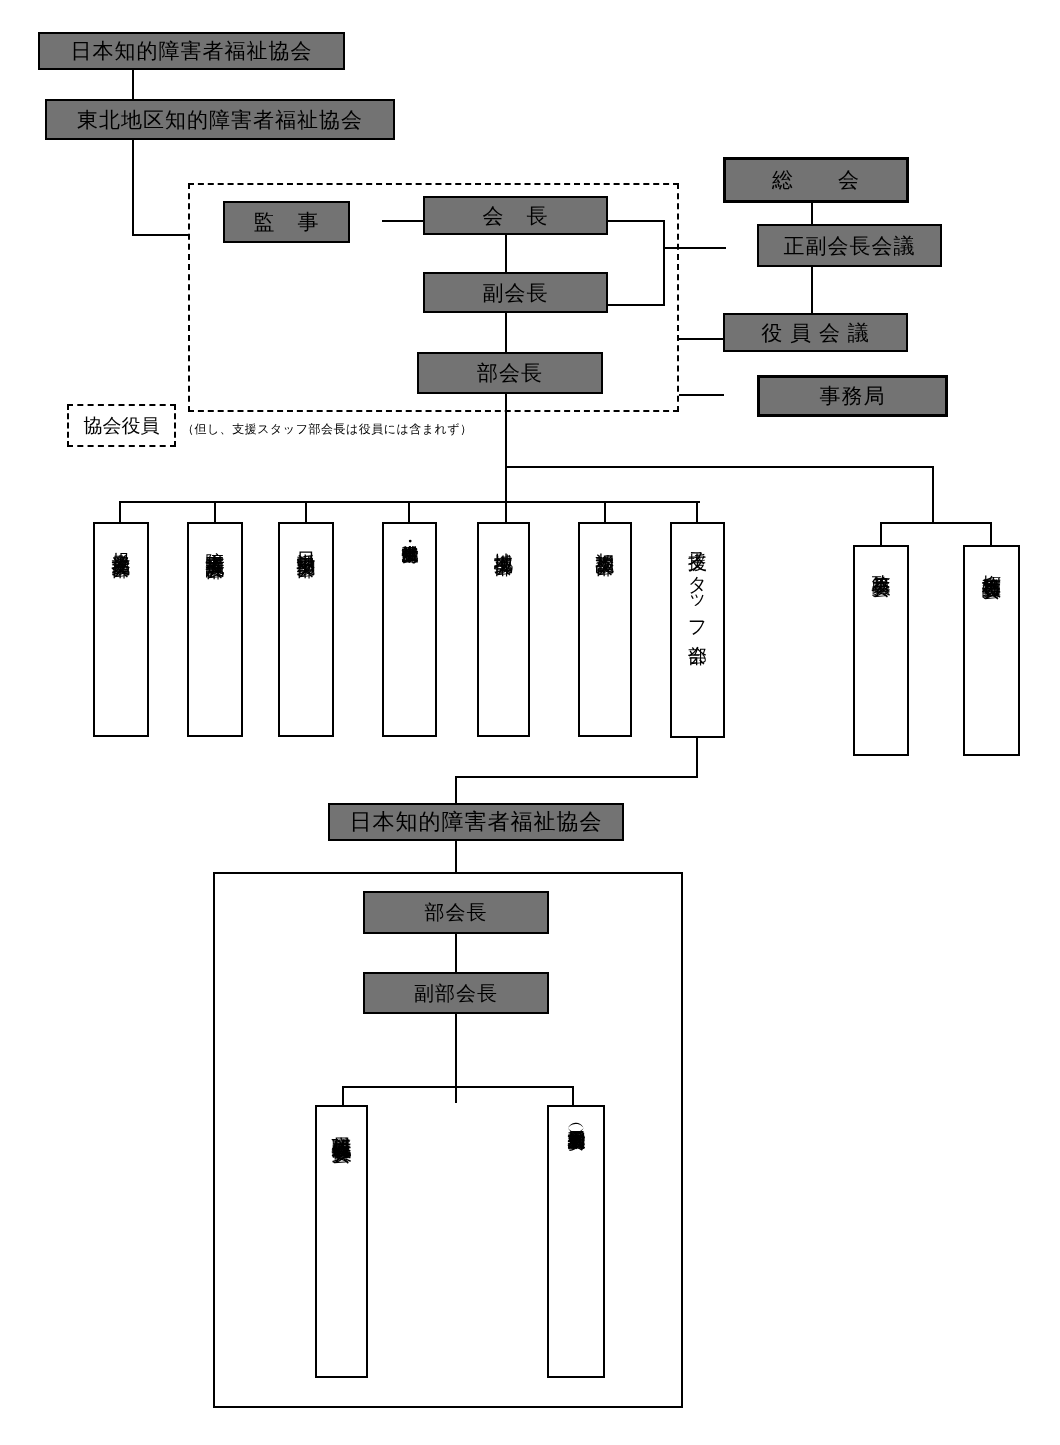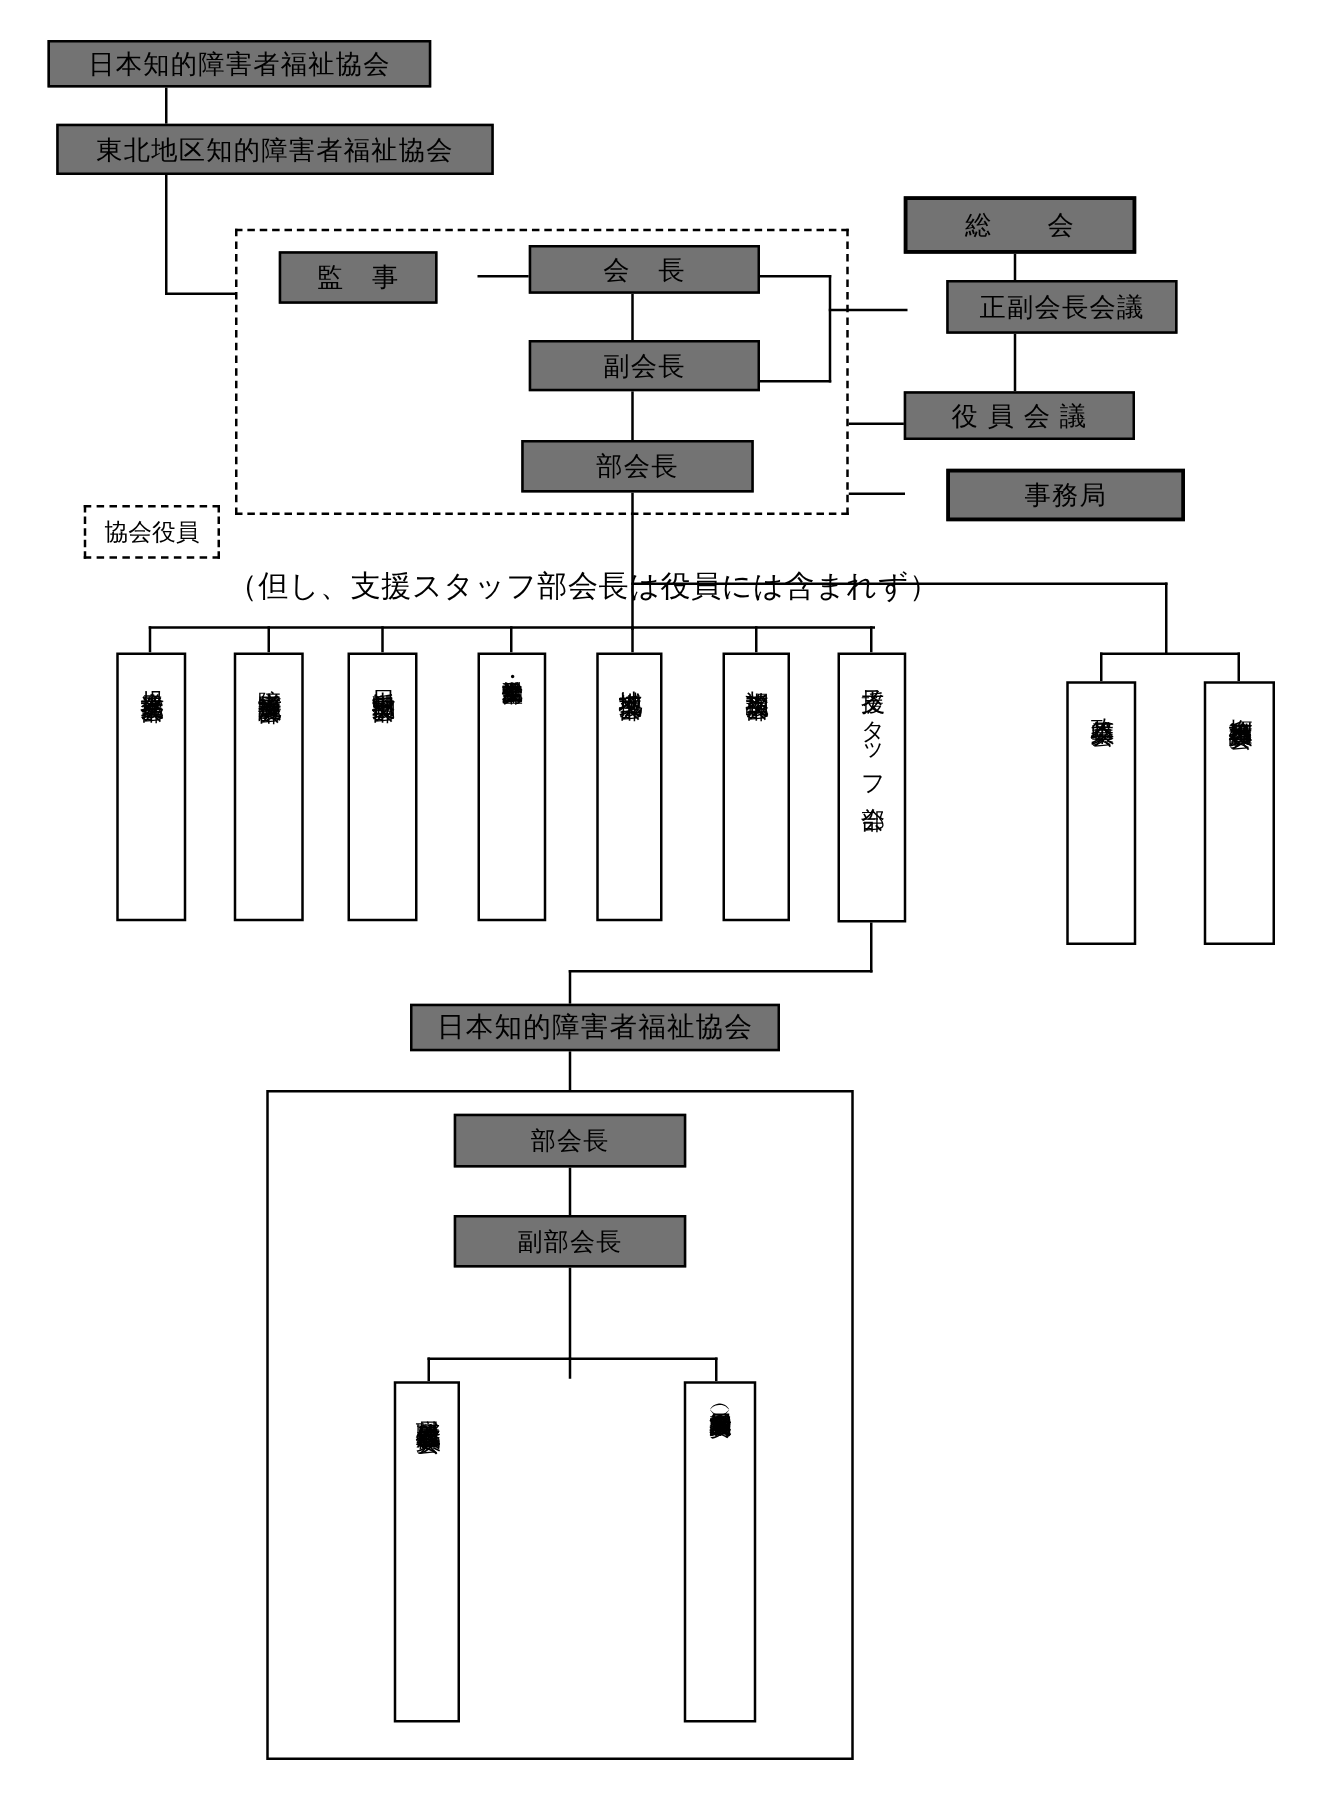--- a/index.html
+++ b/index.html
@@ -27,21 +27,21 @@
   .vtext.mid{font-size:18px;letter-spacing:0;padding-top:10px;}
   .dashedRegion{
     position:absolute;box-sizing:border-box;border:2px dashed #000;background:transparent;z-index:1;
   }
   .dashedLabel{
     position:absolute;box-sizing:border-box;border:2px dashed #000;background:#fff;
     display:flex;align-items:center;justify-content:center;font-size:19px;z-index:3;
   }
   .note{
     position:absolute;font-family:"Liberation Serif","DejaVu Serif",serif;
-    font-size:24px;letter-spacing:0.5px;white-space:nowrap;z-index:2;margin-top:32px;
+    font-size:12px;letter-spacing:0.5px;white-space:nowrap;z-index:2;
   }
   .ln{z-index:2;}
   .container{
     position:absolute;box-sizing:border-box;border:2px solid #000;background:#fff;z-index:1;
   }
 </style>
 </head>
 <body>
 
 <div id="canvas">

